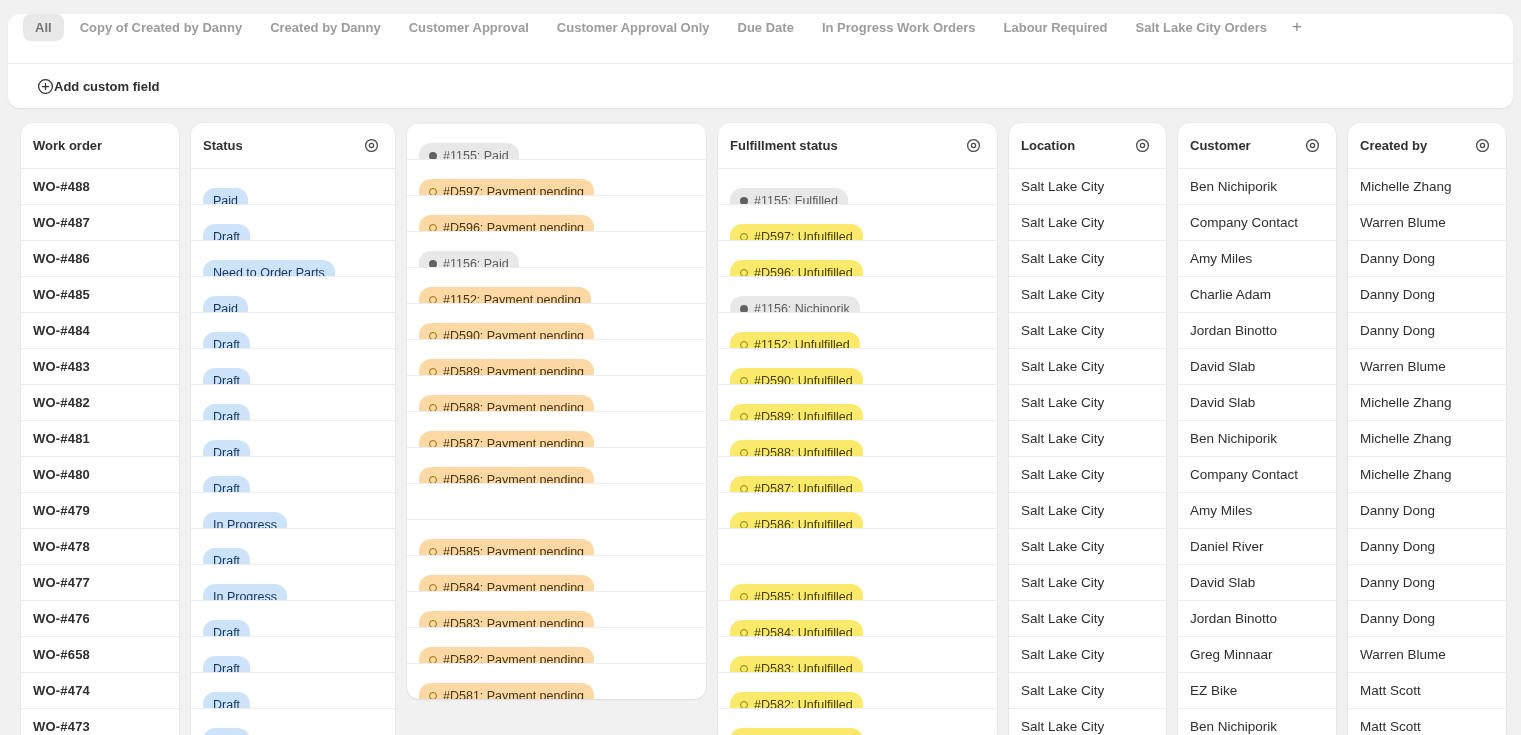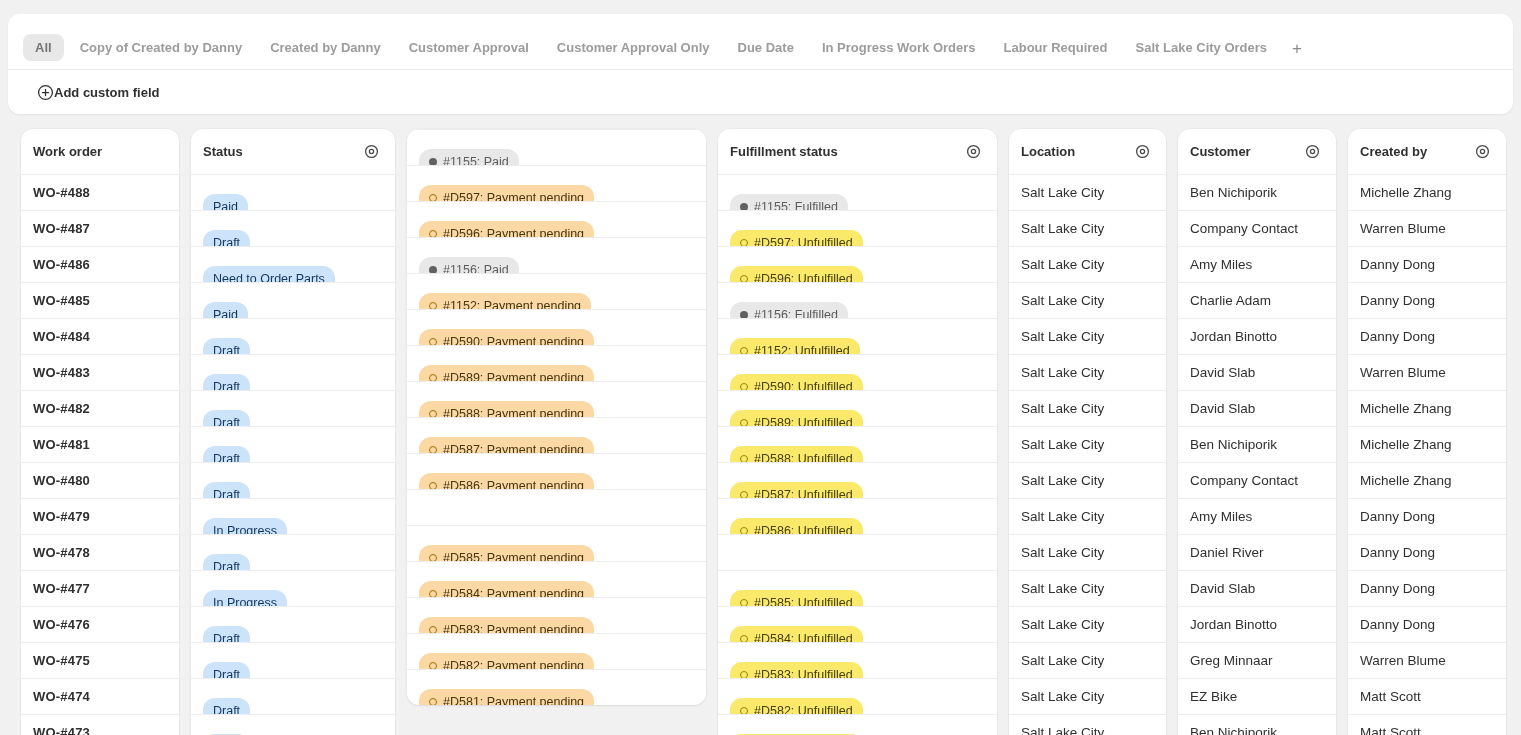--- a/index.html
+++ b/index.html
@@ -12,24 +12,24 @@
   }
 
   
   .top-panel {
     margin:14px 8px 0 8px;
     background:#ffffff;
     border-radius:12px;
     box-shadow:0 1px 2px rgba(26,26,26,.07);
   }
   .tab-bar {
-    height:56px;
+    height:50px;
     display:flex;
-    align-items:flex-end;
-    padding:8px 15px;
+    align-items:flex-start;
+    padding:0 15px;
     gap:4px;
     border-bottom:1px solid #ebebeb;
     overflow:hidden;
   }
   .tab {
     border:none;
     background:transparent;
     font-family:inherit;
     font-size:13px;
     font-weight:600;
@@ -167,21 +167,21 @@
       <div class="cell cell--wo">WO-#485</div>
       <div class="cell cell--wo">WO-#484</div>
       <div class="cell cell--wo">WO-#483</div>
       <div class="cell cell--wo">WO-#482</div>
       <div class="cell cell--wo">WO-#481</div>
       <div class="cell cell--wo">WO-#480</div>
       <div class="cell cell--wo">WO-#479</div>
       <div class="cell cell--wo">WO-#478</div>
       <div class="cell cell--wo">WO-#477</div>
       <div class="cell cell--wo">WO-#476</div>
-      <div class="cell cell--wo">WO-#475</div>
+      <div class="cell cell--wo">WO-#658</div>
       <div class="cell cell--wo">WO-#474</div>
       <div class="cell cell--wo">WO-#473</div>
     </div>
     <div class="column-card" style="width: 204px;">
       <div class="column-header">
         <span class="col-label">Status</span>
         <button class="eye-btn">
           <svg width="17" height="17" viewBox="0 0 17 17">
             <circle cx="8.5" cy="8.5" r="5.9" fill="none" stroke="#4a4a4a" stroke-width="1.3"></circle>
             <circle cx="8.5" cy="8.5" r="2.1" fill="none" stroke="#4a4a4a" stroke-width="1.3"></circle>
@@ -386,21 +386,21 @@
       </div>
       <div class="cell">
         <span class="badge badge--yellow">
           <span class="badge-ring"></span>
           <span>#D596: Unfulfilled</span>
         </span>
       </div>
       <div class="cell">
         <span class="badge badge--gray">
           <span class="badge-dot"></span>
-          <span>#1156: Fulfilled</span>
+          <span>#1156: Nichiporik</span>
         </span>
       </div>
       <div class="cell">
         <span class="badge badge--yellow">
           <span class="badge-ring"></span>
           <span>#1152: Unfulfilled</span>
         </span>
       </div>
       <div class="cell">
         <span class="badge badge--yellow">

